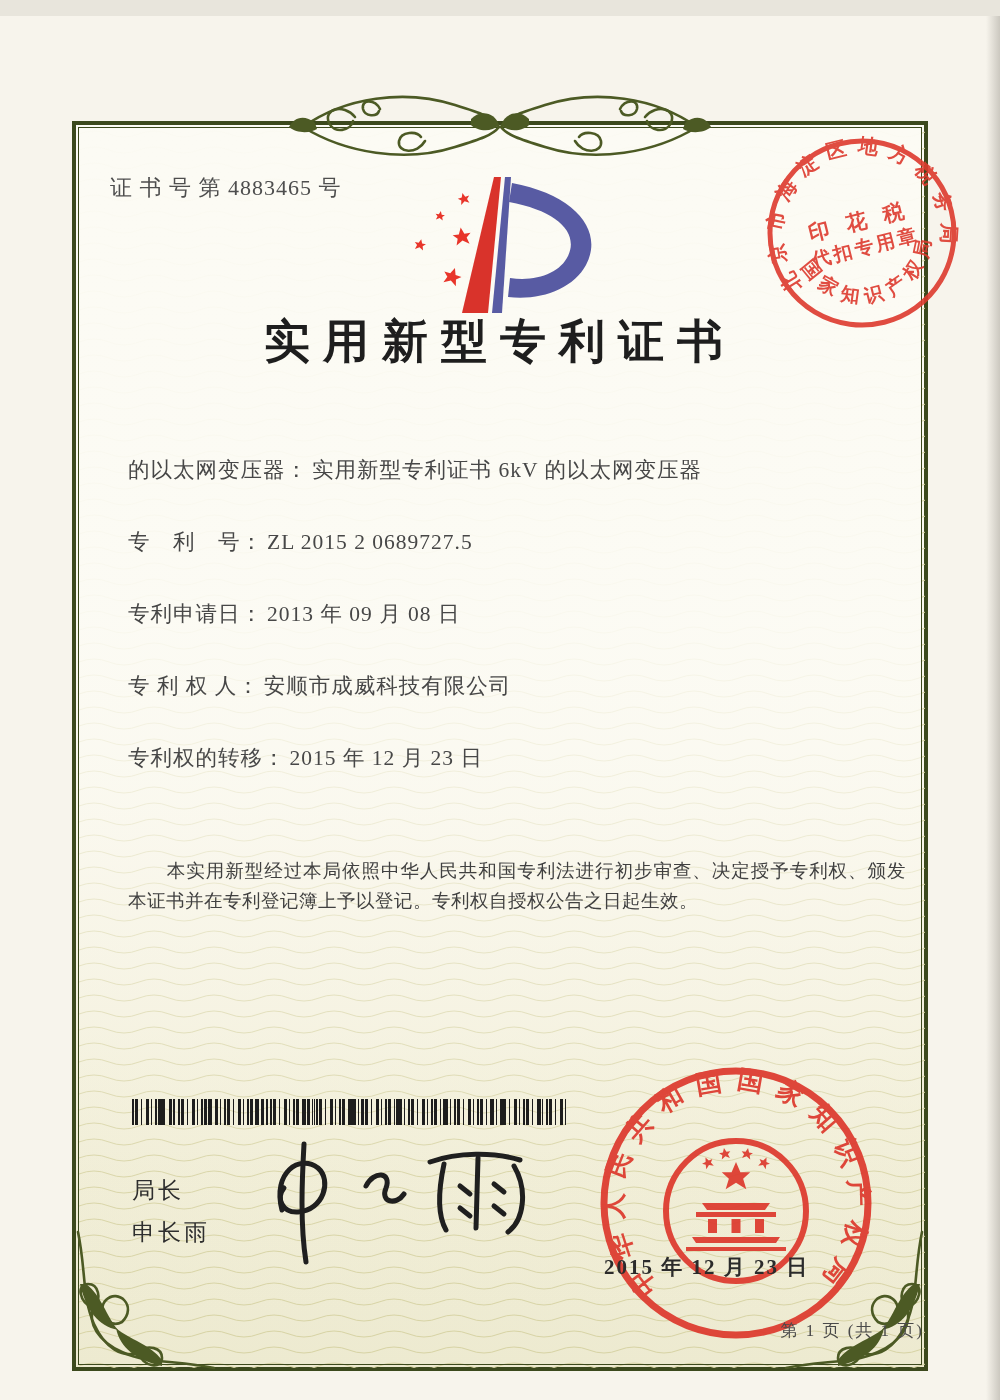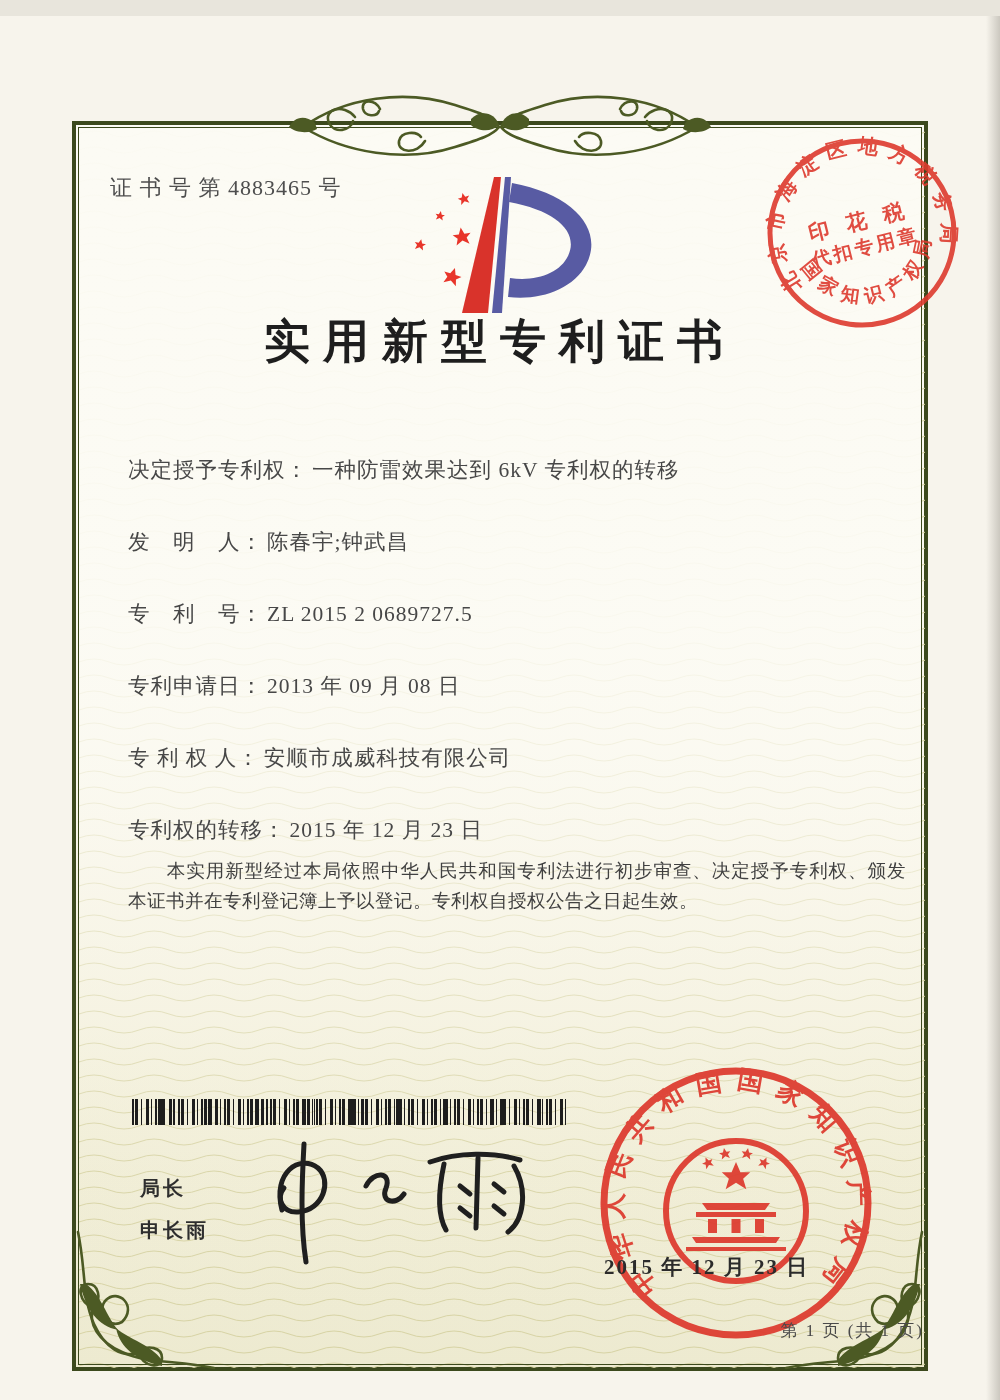--- a/index.html
+++ b/index.html
@@ -46,22 +46,22 @@
            color:#404040; text-align:justify; z-index:3; }
   .paras p { margin:0; text-indent:2.1em; letter-spacing:.5px; }
   .barcode { left:56px; top:974px; width:434px; height:26px; z-index:3;
     background:
       repeating-linear-gradient(90deg,#1d1d1d 0 2px,transparent 2px 3px,#1d1d1d 3px 6px,
         transparent 6px 9px,#1d1d1d 9px 10px,transparent 10px 14px,#1d1d1d 14px 17px,
         transparent 17px 19px,#1d1d1d 19px 20px,transparent 20px 23px),
       repeating-linear-gradient(90deg,transparent 0 29px,#1d1d1d 29px 33px,transparent 33px 41px,
         #1d1d1d 41px 42px,transparent 42px 47px);
   }
-  .sig-title, .sig-name { left:64px; font-family:"Liberation Sans","DejaVu Sans",sans-serif;
-    font-size:20px; color:#2e2e2e; letter-spacing:3px; z-index:4;font-weight:bold; }
+  .sig-title, .sig-name { left:56px; font-family:"Liberation Sans","DejaVu Sans",sans-serif;
+    font-size:23px; color:#2e2e2e; letter-spacing:3px; z-index:4; }
   .sig-title { top:1050px; }
   .sig-name  { top:1092px; }
   .signature { left:172px; top:1003px; z-index:4; }
   .signature path { stroke:#1f1f1f; stroke-width:5; fill:none; stroke-linecap:round; stroke-linejoin:round; }
   
   .seal-ink    { fill:var(--sealRed,#dd3a2e); }
   .seal-stroke { fill:none; stroke:var(--sealRed,#dd3a2e); }
   .seal-tax { left:686px; top:8px; transform:rotate(-14deg); opacity:.9; z-index:3; }
   .seal-office { left:518px; top:936px; opacity:.93; z-index:3; }
   .seal-office use { color:var(--sealRed,#dd3a2e); }
@@ -169,24 +169,21 @@
       <text class="seal-ink arc-tax"><textPath href="#taxTop" startOffset="50%" text-anchor="middle">北京市海淀区地方税务局</textPath></text>
       <text class="seal-ink arc-taxb"><textPath href="#taxBottom" startOffset="50%" text-anchor="middle">国家知识产权局</textPath></text>
       <text x="100" y="95" text-anchor="middle" class="seal-ink tax-line">印 花 税</text>
       <text x="100" y="121" text-anchor="middle" class="seal-ink tax-line2">代扣专用章</text>
     </svg>
 
     <div class="abs title">实用新型专利证书</div>
 
     <div class="abs fields">
       <div class="field">
-        <span class="label">决定授予专利权：</span><span>一种防雷效果达到 6kV 专利权的转移</span>
-      </div>
-      <div class="field">
-        <span class="label">发　明　人：</span><span>陈春宇;钟武昌</span>
+        <span class="label">的以太网变压器：</span><span>实用新型专利证书 6kV 的以太网变压器</span>
       </div>
       <div class="field">
         <span class="label">专　利　号：</span><span>ZL 2015 2 0689727.5</span>
       </div>
       <div class="field">
         <span class="label">专利申请日：</span><span>2013 年 09 月 08 日</span>
       </div>
       <div class="field">
         <span class="label">专 利 权 人：</span><span>安顺市成威科技有限公司</span>
       </div>

